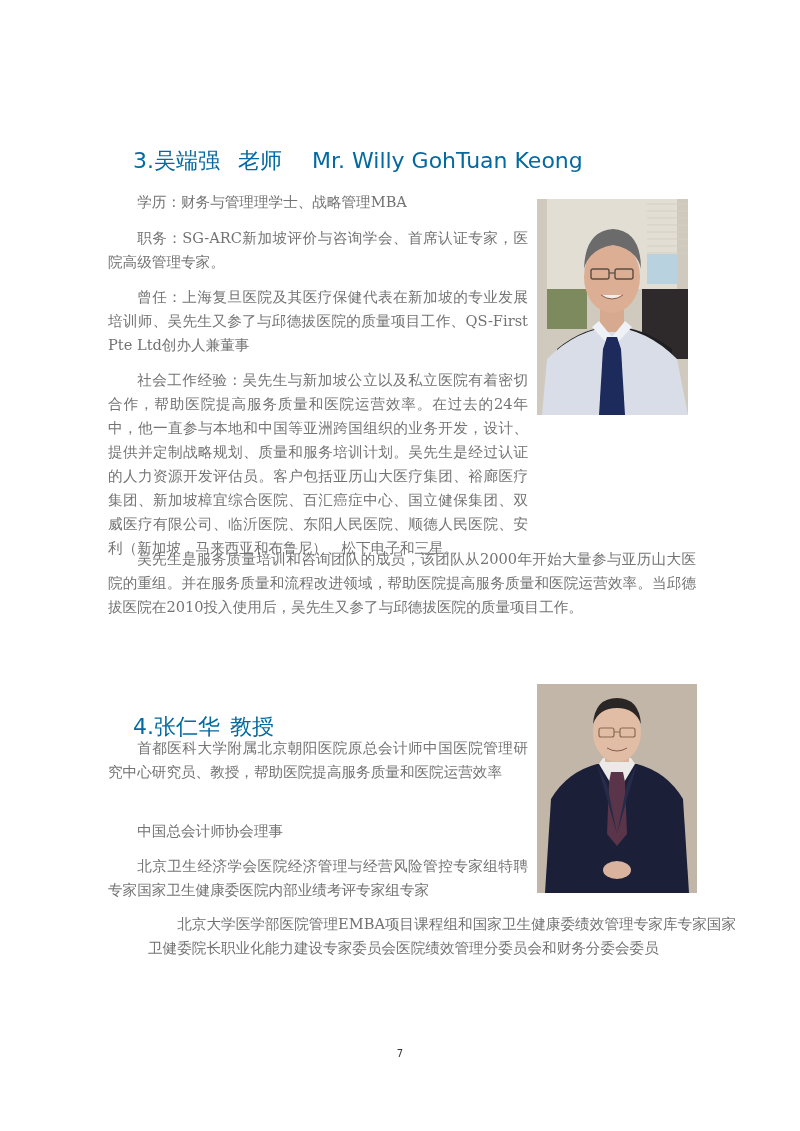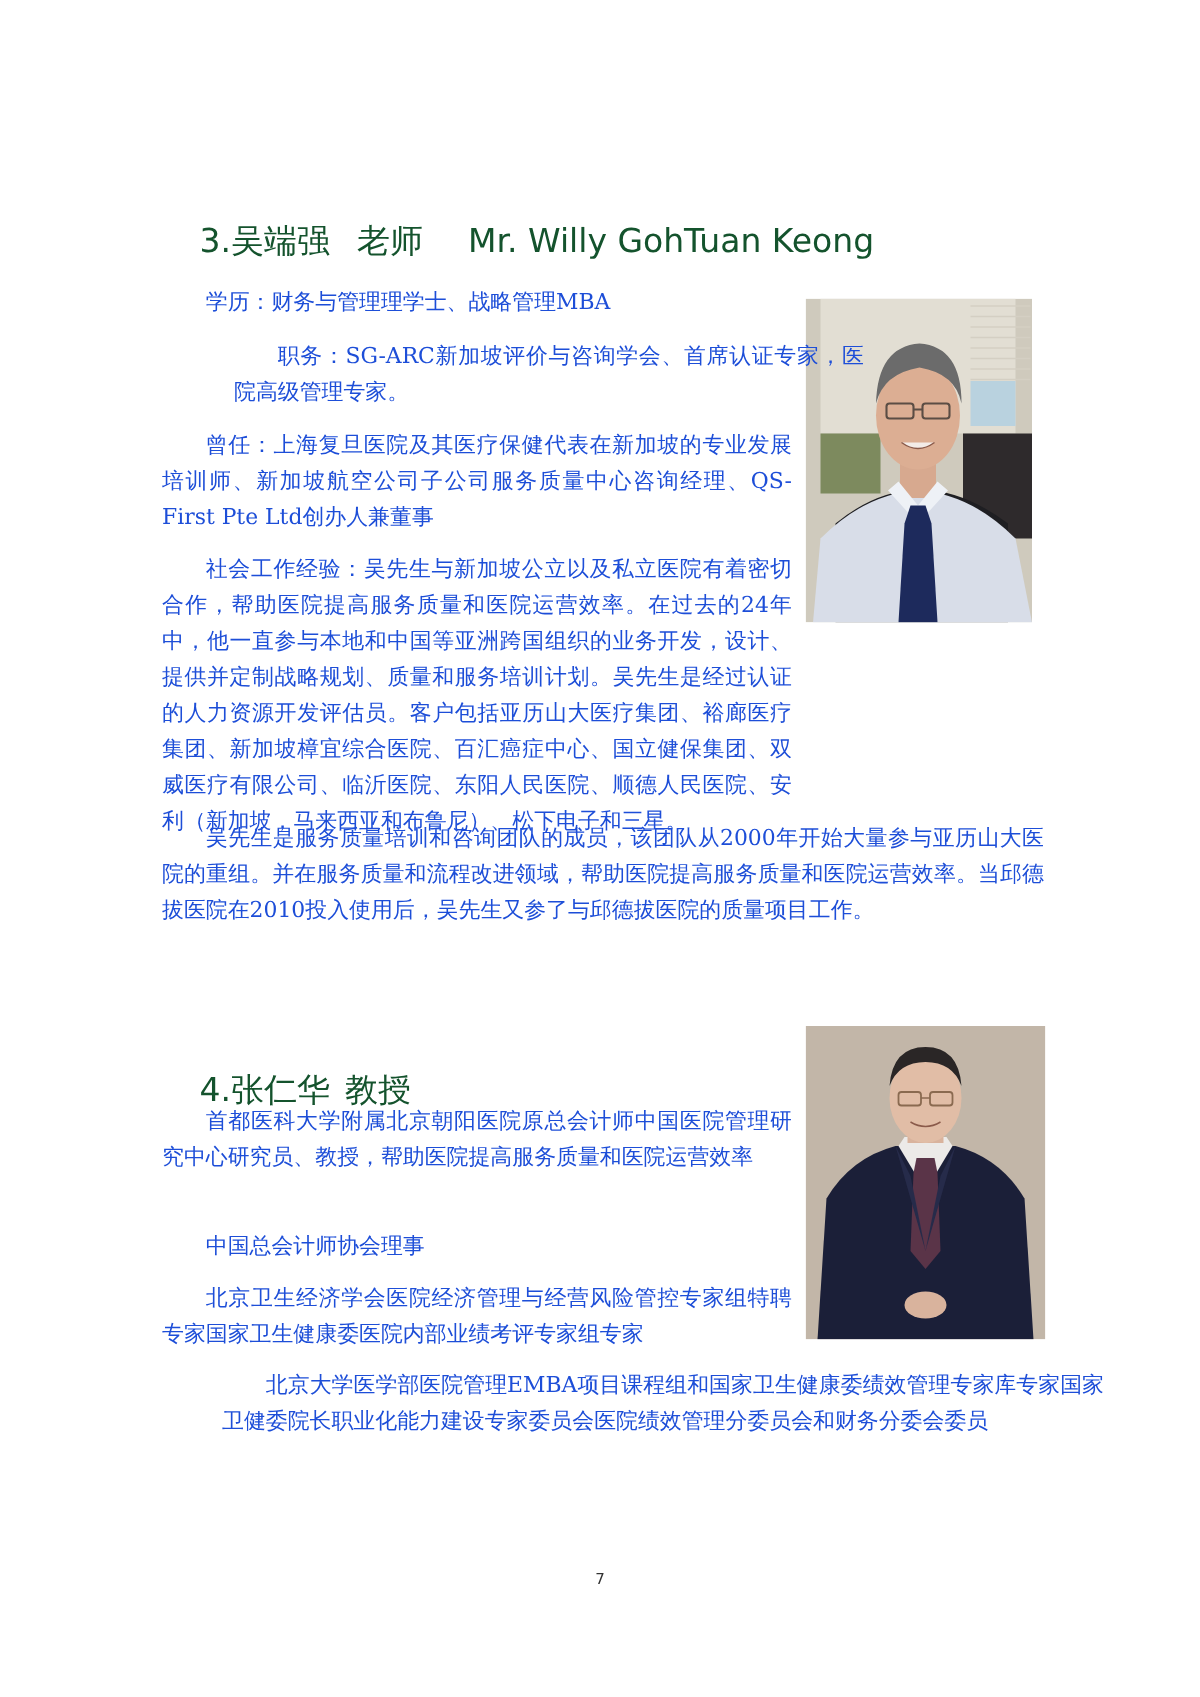--- a/index.html
+++ b/index.html
@@ -18,31 +18,31 @@
     .page {
       position: absolute;
       left: 0; top: 0;
       width: 800px; height: 1131px;
       background: #ffffff;
     }
     .heading {
       position: absolute;
       font-family: "DejaVu Sans", "Liberation Sans", sans-serif;
       font-size: 22px;
-      color: #14532d;
+      color: #0369a1;
       white-space: nowrap;
       letter-spacing: 0px;
     }
     .heading .gap { display: inline-block; width: 18px; }
     .heading .gap2 { display: inline-block; width: 30px; }
     .para {
       position: absolute;
       font-size: 14.6px;
       line-height: 24px;
-      color: #1d4ed8;
+      color: #737373;
       text-align: justify;
       text-justify: inter-character;
       margin: 0;
     }
     .para.indent { text-indent: 2em; }
     .photo {
       position: absolute;
       overflow: hidden;
     }
     .photo svg { display: block; width: 100%; height: 100%; }
@@ -104,22 +104,22 @@
 
       <rect x="54" y="70" width="18" height="10" rx="2" fill="none" stroke="#5b4d44" stroke-width="1.4"></rect>
       <rect x="78" y="70" width="18" height="10" rx="2" fill="none" stroke="#5b4d44" stroke-width="1.4"></rect>
       <line x1="72" y1="74" x2="78" y2="74" stroke="#5b4d44" stroke-width="1.2"></line>
 
       <path d="M64,96 Q75,104 86,96" fill="#f3ece8" stroke="#8a5a4a" stroke-width="1"></path>
     </svg>
   </div>
 
   <p class="para indent" style="left:108px; top:190px; width:420px;">学历：财务与管理理学士、战略管理MBA</p>
-  <p class="para indent" style="left:108px; top:226px; width:420px;margin-left:48px;">职务：SG-ARC新加坡评价与咨询学会、首席认证专家，医院高级管理专家。</p>
-  <p class="para indent" style="left:108px; top:285px; width:420px;">曾任：上海复旦医院及其医疗保健代表在新加坡的专业发展培训师、新加坡航空公司子公司服务质量中心咨询经理、QS-First Pte Ltd创办人兼董事</p>
+  <p class="para indent" style="left:108px; top:226px; width:420px;">职务：SG-ARC新加坡评价与咨询学会、首席认证专家，医院高级管理专家。</p>
+  <p class="para indent" style="left:108px; top:285px; width:420px;">曾任：上海复旦医院及其医疗保健代表在新加坡的专业发展培训师、吴先生又参了与邱德拔医院的质量项目工作、QS-First Pte Ltd创办人兼董事</p>
   <p class="para indent" style="left:108px; top:368px; width:420px;">社会工作经验：吴先生与新加坡公立以及私立医院有着密切合作，帮助医院提高服务质量和医院运营效率。在过去的24年中，他一直参与本地和中国等亚洲跨国组织的业务开发，设计、提供并定制战略规划、质量和服务培训计划。吴先生是经过认证的人力资源开发评估员。客户包括亚历山大医疗集团、裕廊医疗集团、新加坡樟宜综合医院、百汇癌症中心、国立健保集团、双威医疗有限公司、临沂医院、东阳人民医院、顺德人民医院、安利（新加坡，马来西亚和布鲁尼）、松下电子和三星。</p>
   <p class="para indent" style="left:108px; top:547px; width:588px;">吴先生是服务质量培训和咨询团队的成员，该团队从2000年开始大量参与亚历山大医院的重组。并在服务质量和流程改进领域，帮助医院提高服务质量和医院运营效率。当邱德拔医院在2010投入使用后，吴先生又参了与邱德拔医院的质量项目工作。</p>
 
   <div class="heading" style="left:133px; top:692px;margin-top:20px;">
     <span>4.</span><span>张仁华</span><span style="display:inline-block;width:10px;"></span><span>教授</span>
   </div>
 
   <div class="photo" style="left:537px; top:684px; width:160px; height:209px;">
     <svg viewBox="0 0 160 209" preserveAspectRatio="none">
       <rect x="0" y="0" width="160" height="209" fill="#c2b6a8"></rect>

